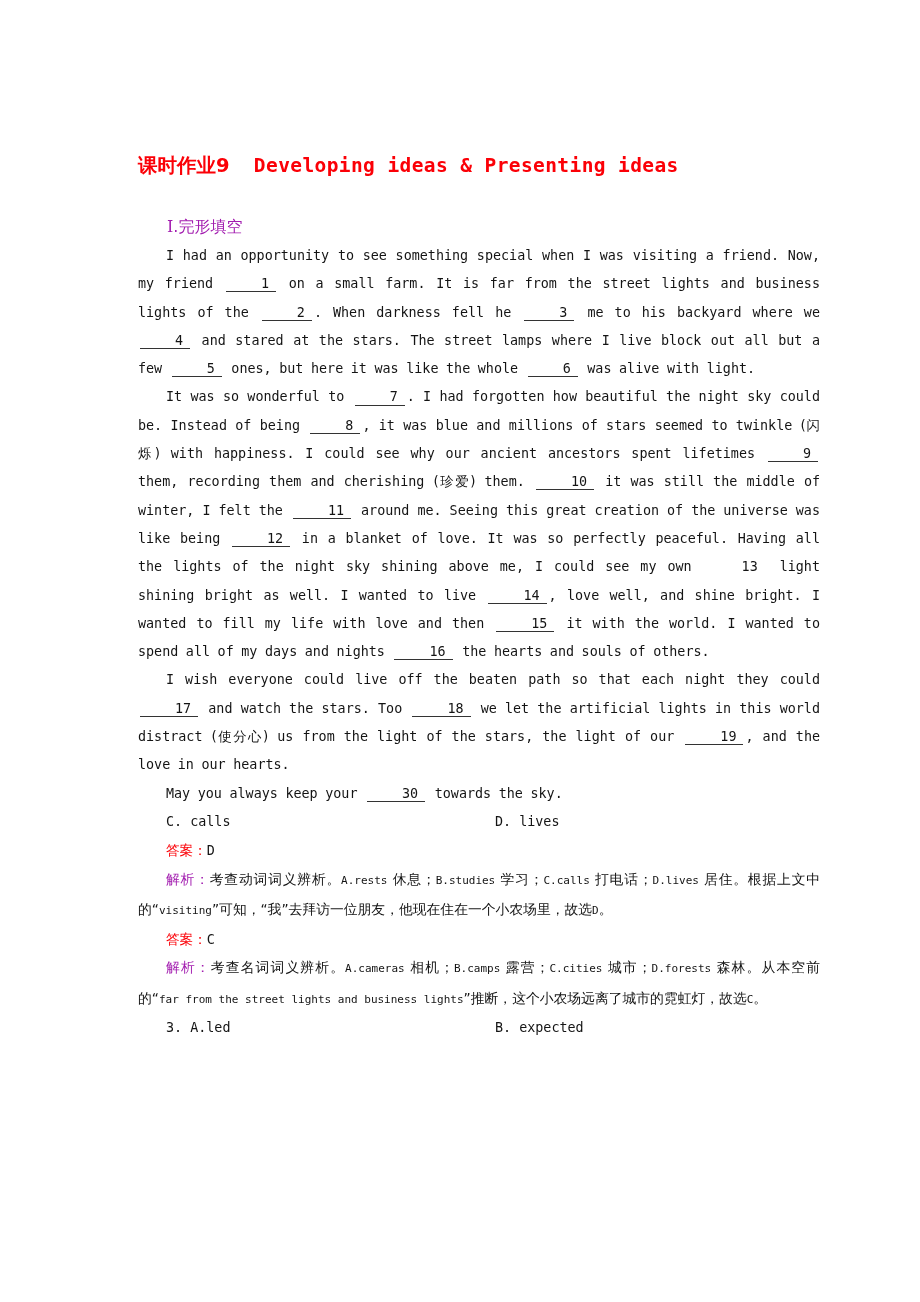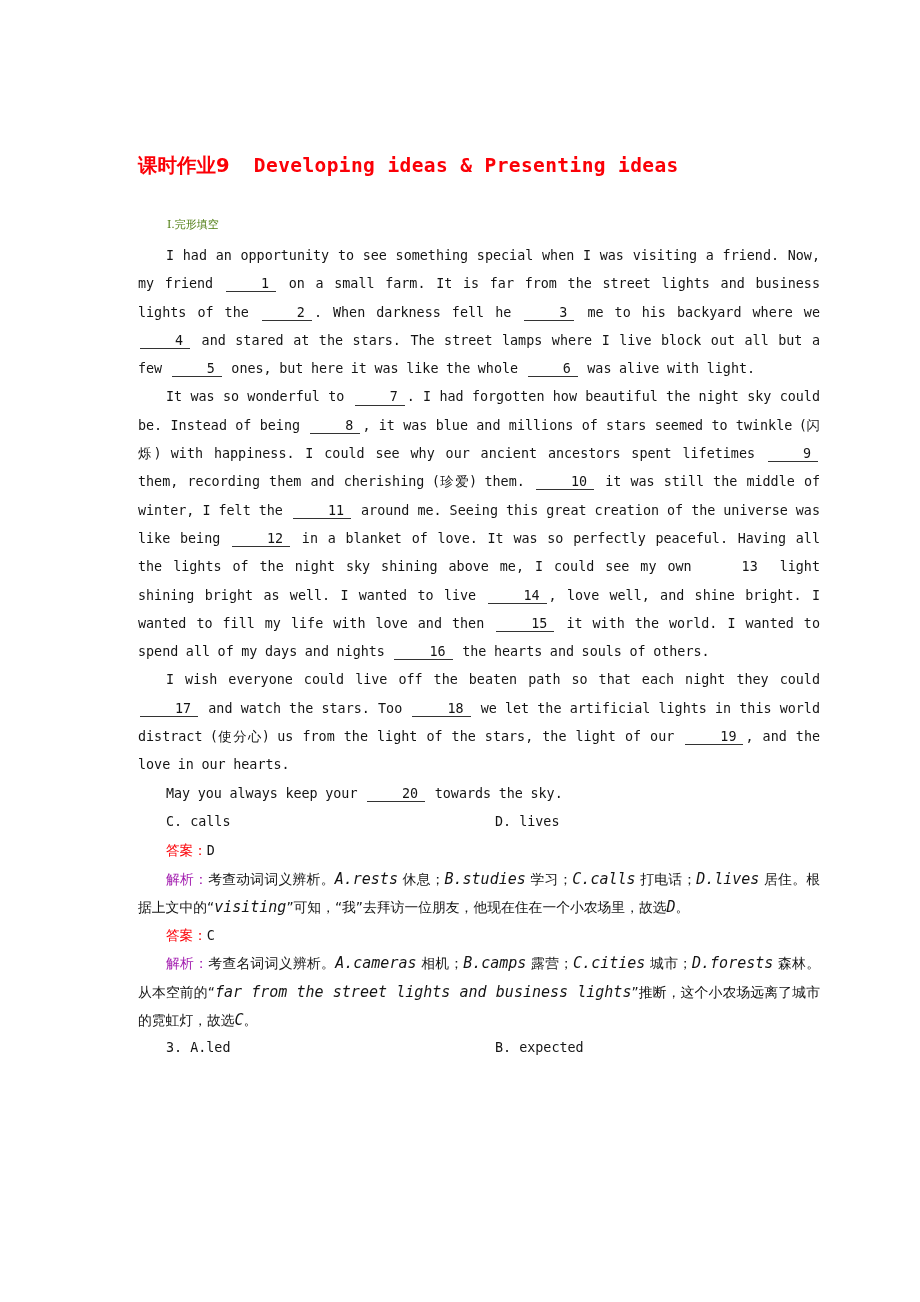--- a/index.html
+++ b/index.html
@@ -42,22 +42,22 @@
     font-weight: bold;
     letter-spacing: 0px;
   }
 
   
   .section-heading {
     position: absolute;
     left: 167px;
     top: 205px;
     font-family: "DejaVu Sans", "Liberation Sans", sans-serif;
-    font-size: 11px;
-    color: #4d7c0f;
+    font-size: 16px;
+    color: #a21caf;
     white-space: nowrap;
   }
   .section-heading .rn {
     font-family: "DejaVu Serif", "Liberation Serif", serif;
   }
 
   
   .flow {
     position: absolute;
     left: 138px;
@@ -143,43 +143,42 @@
     font-family: "DejaVu Sans", "Liberation Sans", sans-serif;
     font-size: 13.8px;
     line-height: 28.3px;
     text-indent: 28px;
     text-align: justify;
     color: #141414;
   }
   .explain .lbl { color: #a21caf; }
   .explain .en {
     font-family: "DejaVu Sans Mono", "Liberation Mono", monospace;
-    font-size: 15px;
-    font-style: italic;
+    font-size: 11px;
   }
 </style>
 </head>
 <body>
 
 <div class="page">
 
   <div class="doc-title">
     <span class="cn">课时作业</span><span class="cn">9</span>&nbsp;&nbsp;<span>Developing ideas &amp; Presenting ideas</span>
   </div>
 
   <div class="section-heading">
     <span class="rn">Ⅰ</span><span>.完形填空</span>
   </div>
 
   <div class="flow">
     <div id="passage-host">
         <p class="para indent"><span>I had an opportunity to see something special when I was visiting a friend. Now, my friend </span><span class="blank">1</span><span> on a small farm. It is far from the street lights and business lights of the </span><span class="blank">2</span><span>. When darkness fell he </span><span class="blank">3</span><span> me to his backyard where we </span><span class="blank">4</span><span> and stared at the stars. The street lamps where I live block out all but a few </span><span class="blank">5</span><span> ones, but here it was like the whole </span><span class="blank">6</span><span> was alive with light.</span></p>
         <p class="para indent"><span>It was so wonderful to </span><span class="blank">7</span><span>. I had forgotten how beautiful the night sky could be. Instead of being </span><span class="blank">8</span><span>,  it was blue and millions of stars seemed to twinkle </span><span class="cnspan">(闪烁)</span><span> with happiness. I could see why our ancient ancestors spent lifetimes </span><span class="blank">9</span><span> them, recording them and cherishing </span><span class="cnspan">(珍爱)</span><span> them. </span><span class="blank">10</span><span> it was still the middle of winter, I felt the </span><span class="blank">11</span><span> around me. Seeing this great creation of the universe was like being </span><span class="blank">12</span><span> in a blanket of love. It was so perfectly peaceful. Having all the lights of the night sky shining above me, I could see my own </span><span class="blank open">13</span><span> light shining bright as well. I wanted to live </span><span class="blank">14</span><span>,  love well, and shine bright. I wanted to fill my life with love and then </span><span class="blank">15</span><span> it with the world. I wanted to spend all of my days and nights </span><span class="blank">16</span><span> the hearts and souls of others.</span></p>
         <p class="para indent"><span>I wish everyone could live off the beaten path so that each night they could </span><span class="blank">17</span><span> and watch the stars. Too </span><span class="blank">18</span><span> we let the artificial lights in this world distract </span><span class="cnspan">(使分心)</span><span> us from the light of the stars, the light of our </span><span class="blank">19</span><span>,  and the love in our hearts.</span></p>
-        <p class="para indent"><span>May you always keep your </span><span class="blank">20</span><span> towards the sky.</span></p>
+        <p class="para indent"><span>May you always keep your </span><span class="blank">30</span><span> towards the sky.</span></p>
       </div>
     <div id="questions-host">
         <div class="qblock">
           <div class="opt-row">
             <span class="col-a">C. calls</span>
             <span class="col-b">D. lives</span>
           </div>
           <div class="answer-row"><span class="lbl">答案：</span><span class="val">D</span></div>
           <p class="explain"><span class="lbl">解析：</span><span class="">考查动词词义辨析。</span><span class="en">A.rests</span><span class=""> 休息；</span><span class="en">B.studies</span><span class=""> 学习；</span><span class="en">C.calls</span><span class=""> 打电话；</span><span class="en">D.lives</span><span class=""> 居住。根据上文中的“</span><span class="en">visiting</span><span class="">”可知，“我”去拜访一位朋友，他现在住在一个小农场里，故选</span><span class="en">D</span><span class="">。</span></p>
         </div>

